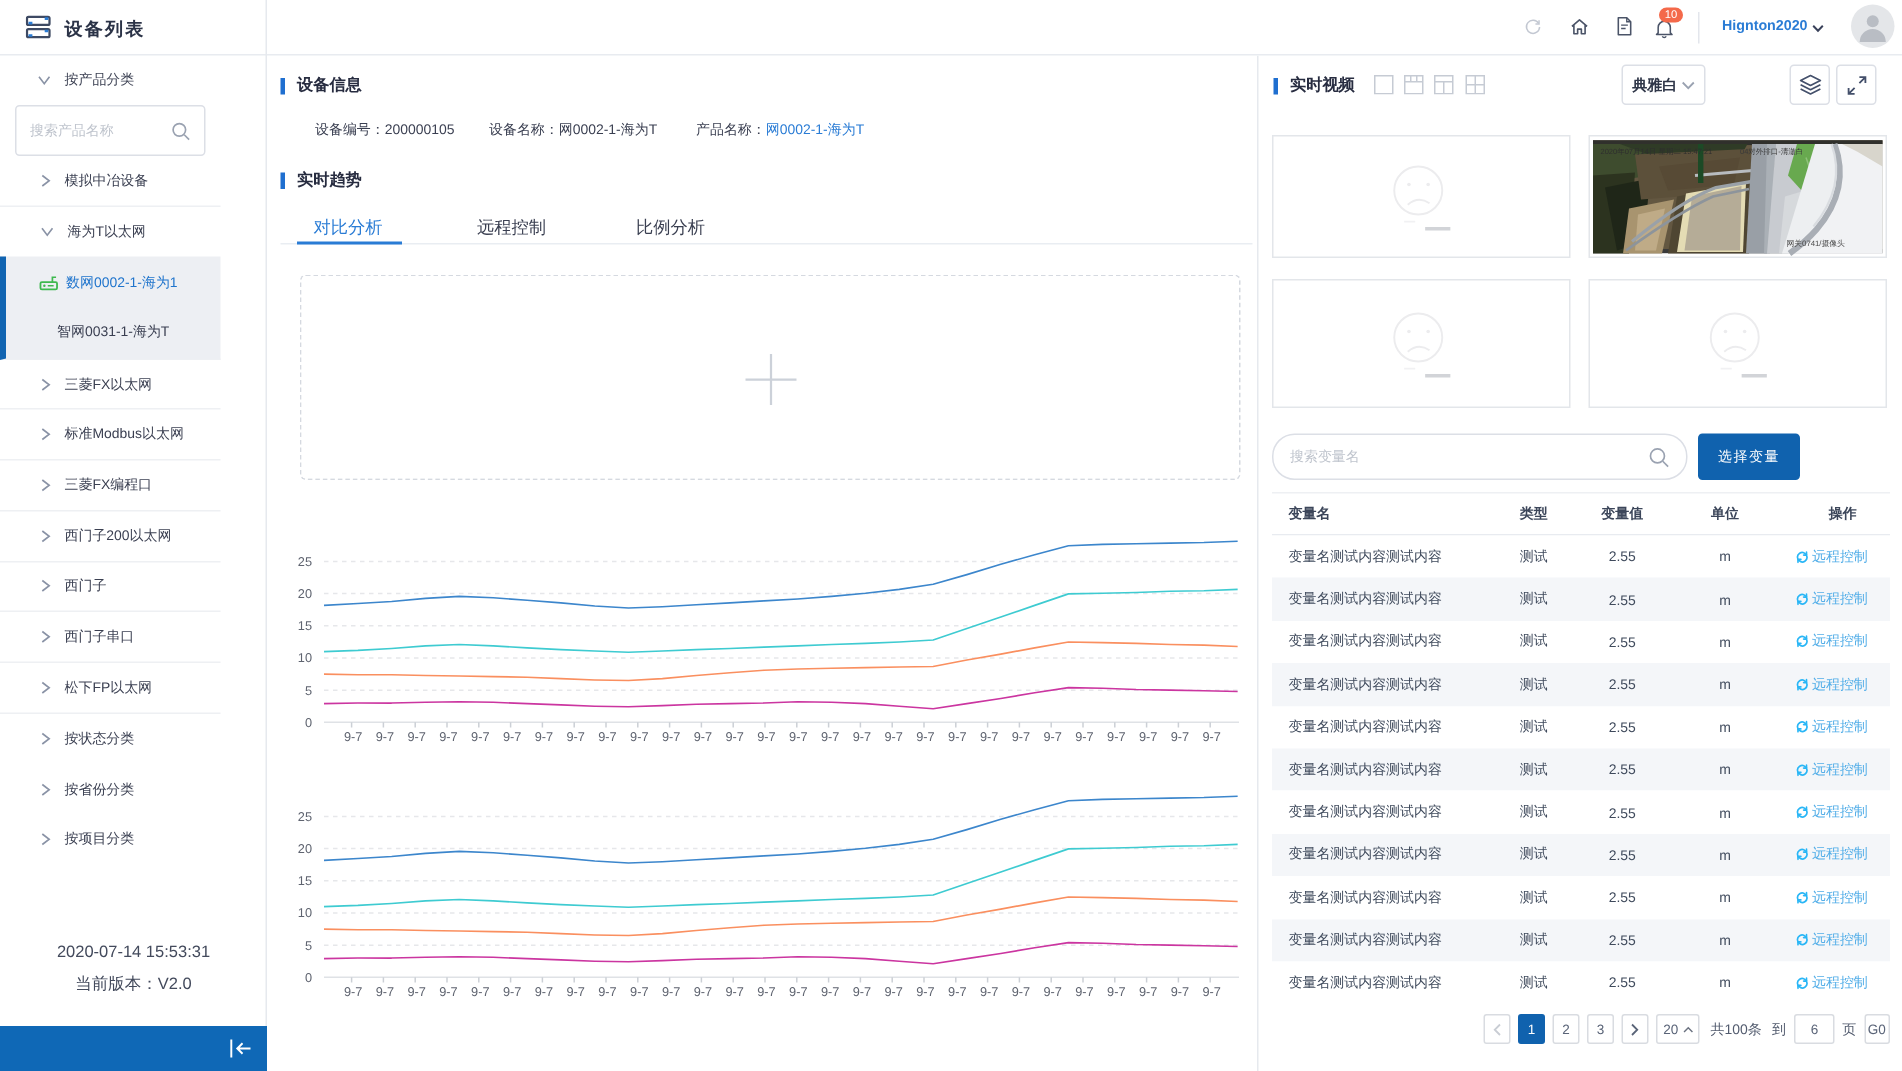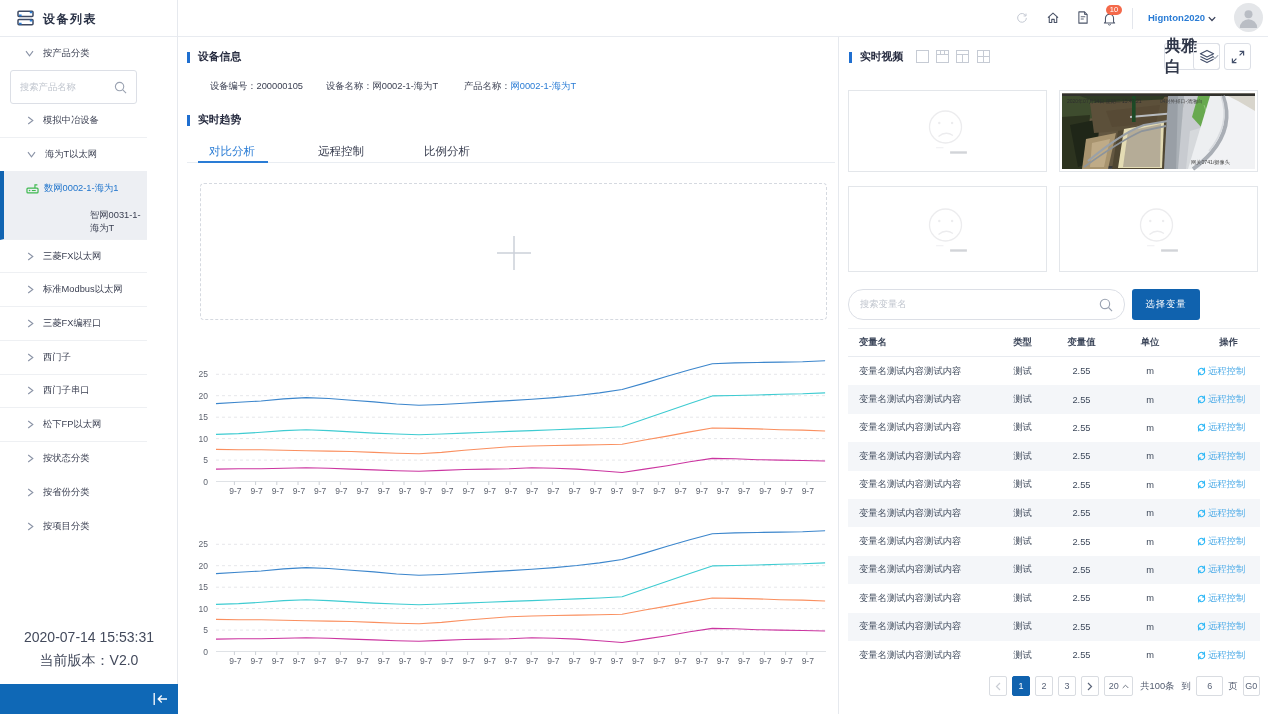--- a/index.html
+++ b/index.html
@@ -5,21 +5,21 @@
 body{font-family:"Liberation Sans",sans-serif;width:1268px;height:714px;overflow:hidden;background:#fff;position:relative;font-size:9.3px;color:#3a3f51}
 .hdr{position:absolute;left:0;top:0;width:1268px;height:37px;border-bottom:1px solid #e8ebf0;background:#fff;z-index:5}
 .side{position:absolute;left:0;top:37px;width:147px;height:647px;background:#fff}
 .sideborder{position:absolute;left:177px;top:0;width:1px;height:714px;background:#e6e9ee;z-index:6}
 .titem{height:33.7px;display:flex;align-items:center;padding-left:27px;color:#3a3f51;font-size:9.3px;position:relative}
 .bline{border-bottom:1px solid #eef0f3}
 .chv{margin-right:9px}
 .srch{margin:0 10px;height:26px;border:1px solid #dcdfe6;border-radius:3px;display:flex;align-items:center;padding:16px 9px;color:#bfc4cd}
 .srch span{flex:1}
 .sel{background:#edeff3;border-left:4px solid #1164b1;position:relative}
-.sitem{height:33.7px;display:flex;align-items:center;padding-left:86px;font-size:9.3px;color:#3a3f51}
+.sitem{height:33.7px;display:flex;align-items:center;padding-left:34px;font-size:9.3px;color:#3a3f51}
 .vbar{display:inline-block;width:3px;height:11px;background:#1f6fd0;margin-right:8px}
 .stitle{font-size:10.8px;font-weight:700;color:#272c40}
 .ttl{position:absolute;display:flex;align-items:center}
 .tabs{position:absolute;left:187px;top:141px;width:648px;border-bottom:1px solid #e9edf2;height:22px}
 .tab{position:absolute;top:3px;font-size:11.5px;color:#3a3f51}
 .tel{position:absolute}
 .trow{display:flex;height:28.4px;align-items:center;color:#3f4a5c}
 .c1{width:152px;padding-left:11px;white-space:nowrap}.c2{width:45px;text-align:center}.c3{width:73px;text-align:center}.c4{width:64px;text-align:center}.c5{width:78px;display:flex;align-items:center;padding-left:15px}
 .rc{color:#53aee8}
 .pgbtn{min-width:17.5px;height:19.5px;border:1px solid #d9dce1;border-radius:2px;display:inline-flex;align-items:center;justify-content:center;color:#5a6478;background:#fff;font-size:9px;margin-left:5.5px}
@@ -96,37 +96,40 @@
         <path d="M1.2 1 5.8 4.5 1.2 8" fill="none" stroke="#8a93a6" stroke-width="1.1"></path>
       </svg>三菱FX以太网</div>
     <div class="titem bline"><svg class="chv" width="7" height="9" viewBox="0 0 7 9">
         <path d="M1.2 1 5.8 4.5 1.2 8" fill="none" stroke="#8a93a6" stroke-width="1.1"></path>
       </svg>标准Modbus以太网</div>
     <div class="titem bline"><svg class="chv" width="7" height="9" viewBox="0 0 7 9">
         <path d="M1.2 1 5.8 4.5 1.2 8" fill="none" stroke="#8a93a6" stroke-width="1.1"></path>
       </svg>三菱FX编程口</div>
     <div class="titem bline"><svg class="chv" width="7" height="9" viewBox="0 0 7 9">
         <path d="M1.2 1 5.8 4.5 1.2 8" fill="none" stroke="#8a93a6" stroke-width="1.1"></path>
+      </svg>西门子200以太网</div>
+    <div class="titem bline"><svg class="chv" width="7" height="9" viewBox="0 0 7 9">
+        <path d="M1.2 1 5.8 4.5 1.2 8" fill="none" stroke="#8a93a6" stroke-width="1.1"></path>
       </svg>西门子</div>
     <div class="titem bline"><svg class="chv" width="7" height="9" viewBox="0 0 7 9">
         <path d="M1.2 1 5.8 4.5 1.2 8" fill="none" stroke="#8a93a6" stroke-width="1.1"></path>
       </svg>西门子串口</div>
     <div class="titem bline"><svg class="chv" width="7" height="9" viewBox="0 0 7 9">
         <path d="M1.2 1 5.8 4.5 1.2 8" fill="none" stroke="#8a93a6" stroke-width="1.1"></path>
       </svg>松下FP以太网</div>
   <div class="titem"><svg class="chv" width="7" height="9" viewBox="0 0 7 9">
         <path d="M1.2 1 5.8 4.5 1.2 8" fill="none" stroke="#8a93a6" stroke-width="1.1"></path>
       </svg>按状态分类</div>
     <div class="titem"><svg class="chv" width="7" height="9" viewBox="0 0 7 9">
         <path d="M1.2 1 5.8 4.5 1.2 8" fill="none" stroke="#8a93a6" stroke-width="1.1"></path>
       </svg>按省份分类</div>
     <div class="titem"><svg class="chv" width="7" height="9" viewBox="0 0 7 9">
         <path d="M1.2 1 5.8 4.5 1.2 8" fill="none" stroke="#8a93a6" stroke-width="1.1"></path>
       </svg>按项目分类</div>
-  <div style="position:absolute;left:0;top:592px;width:178px;text-align:center;color:#434a5c;font-size:14px">
+  <div style="position:absolute;left:0;top:592px;width:178px;text-align:center;color:#434a5c;font-size:11px">
     <div>2020-07-14 15:53:31</div>
     <div style="margin-top:7px">当前版本：V2.0</div>
   </div>
 </div>
 <div style="position:absolute;left:0;top:684px;width:178px;height:30px;background:#0f68b6;z-index:7">
   <svg style="position:absolute;left:152px;top:8px" width="17" height="14" viewBox="0 0 17 14">
       <path d="M2.2 1v12" stroke="#fff" stroke-width="1.3"></path>
       <path d="M15 7H6.2M9.7 3.5 6.2 7l3.5 3.5" fill="none" stroke="#fff" stroke-width="1.3"></path>
     </svg>
 </div>
@@ -316,21 +319,21 @@
     </g>
   <g transform="translate(40,0)">
       <rect x="0.5" y="0.5" width="12" height="12" fill="none" stroke="#c6cbd4"></rect>
       <path d="M0.5 4.5h12M6.5 4.5v8" fill="none" stroke="#c6cbd4"></path>
     </g>
   <g transform="translate(61,0)">
       <rect x="0.5" y="0.5" width="12" height="12" fill="none" stroke="#c6cbd4"></rect>
       <path d="M0.5 6.5h12M6.5 0.5v12" fill="none" stroke="#c6cbd4"></path>
     </g>
 </svg>
-<div style="position:absolute;left:1164px;top:43px;width:56px;height:27px;border:1px solid #dcdfe6;border-radius:3px;display:flex;align-items:center;justify-content:center;color:#303749;font-size:16px;font-weight:700">典雅白&nbsp;<svg width="9" height="6" viewBox="0 0 9 6">
+<div style="position:absolute;left:1081px;top:43px;width:56px;height:27px;border:1px solid #dcdfe6;border-radius:3px;display:flex;align-items:center;justify-content:center;color:#303749;font-size:10px;font-weight:700">典雅白&nbsp;<svg width="9" height="6" viewBox="0 0 9 6">
       <path d="M0.8 1 4.5 4.8 8.2 1" fill="none" stroke="#9aa2b1" stroke-width="1.2"></path>
     </svg></div>
 <div style="position:absolute;left:1193px;top:43px;width:27px;height:27px;border:1px solid #dcdfe6;border-radius:3px;display:flex;align-items:center;justify-content:center">
     <svg width="16" height="15" viewBox="0 0 17 15">
       <path d="M8.5 1 15.5 4.5 8.5 8 1.5 4.5z" fill="none" stroke="#44506b" stroke-width="1.2" stroke-linejoin="round"></path>
       <path d="M1.5 7.5 8.5 11l7-3.5M1.5 10.5 8.5 14l7-3.5" fill="none" stroke="#44506b" stroke-width="1.2" stroke-linejoin="round"></path>
     </svg>
   </div>
 <div style="position:absolute;left:1224px;top:43px;width:27px;height:27px;border:1px solid #dcdfe6;border-radius:3px;display:flex;align-items:center;justify-content:center">
     <svg width="14" height="14" viewBox="0 0 15 15">

